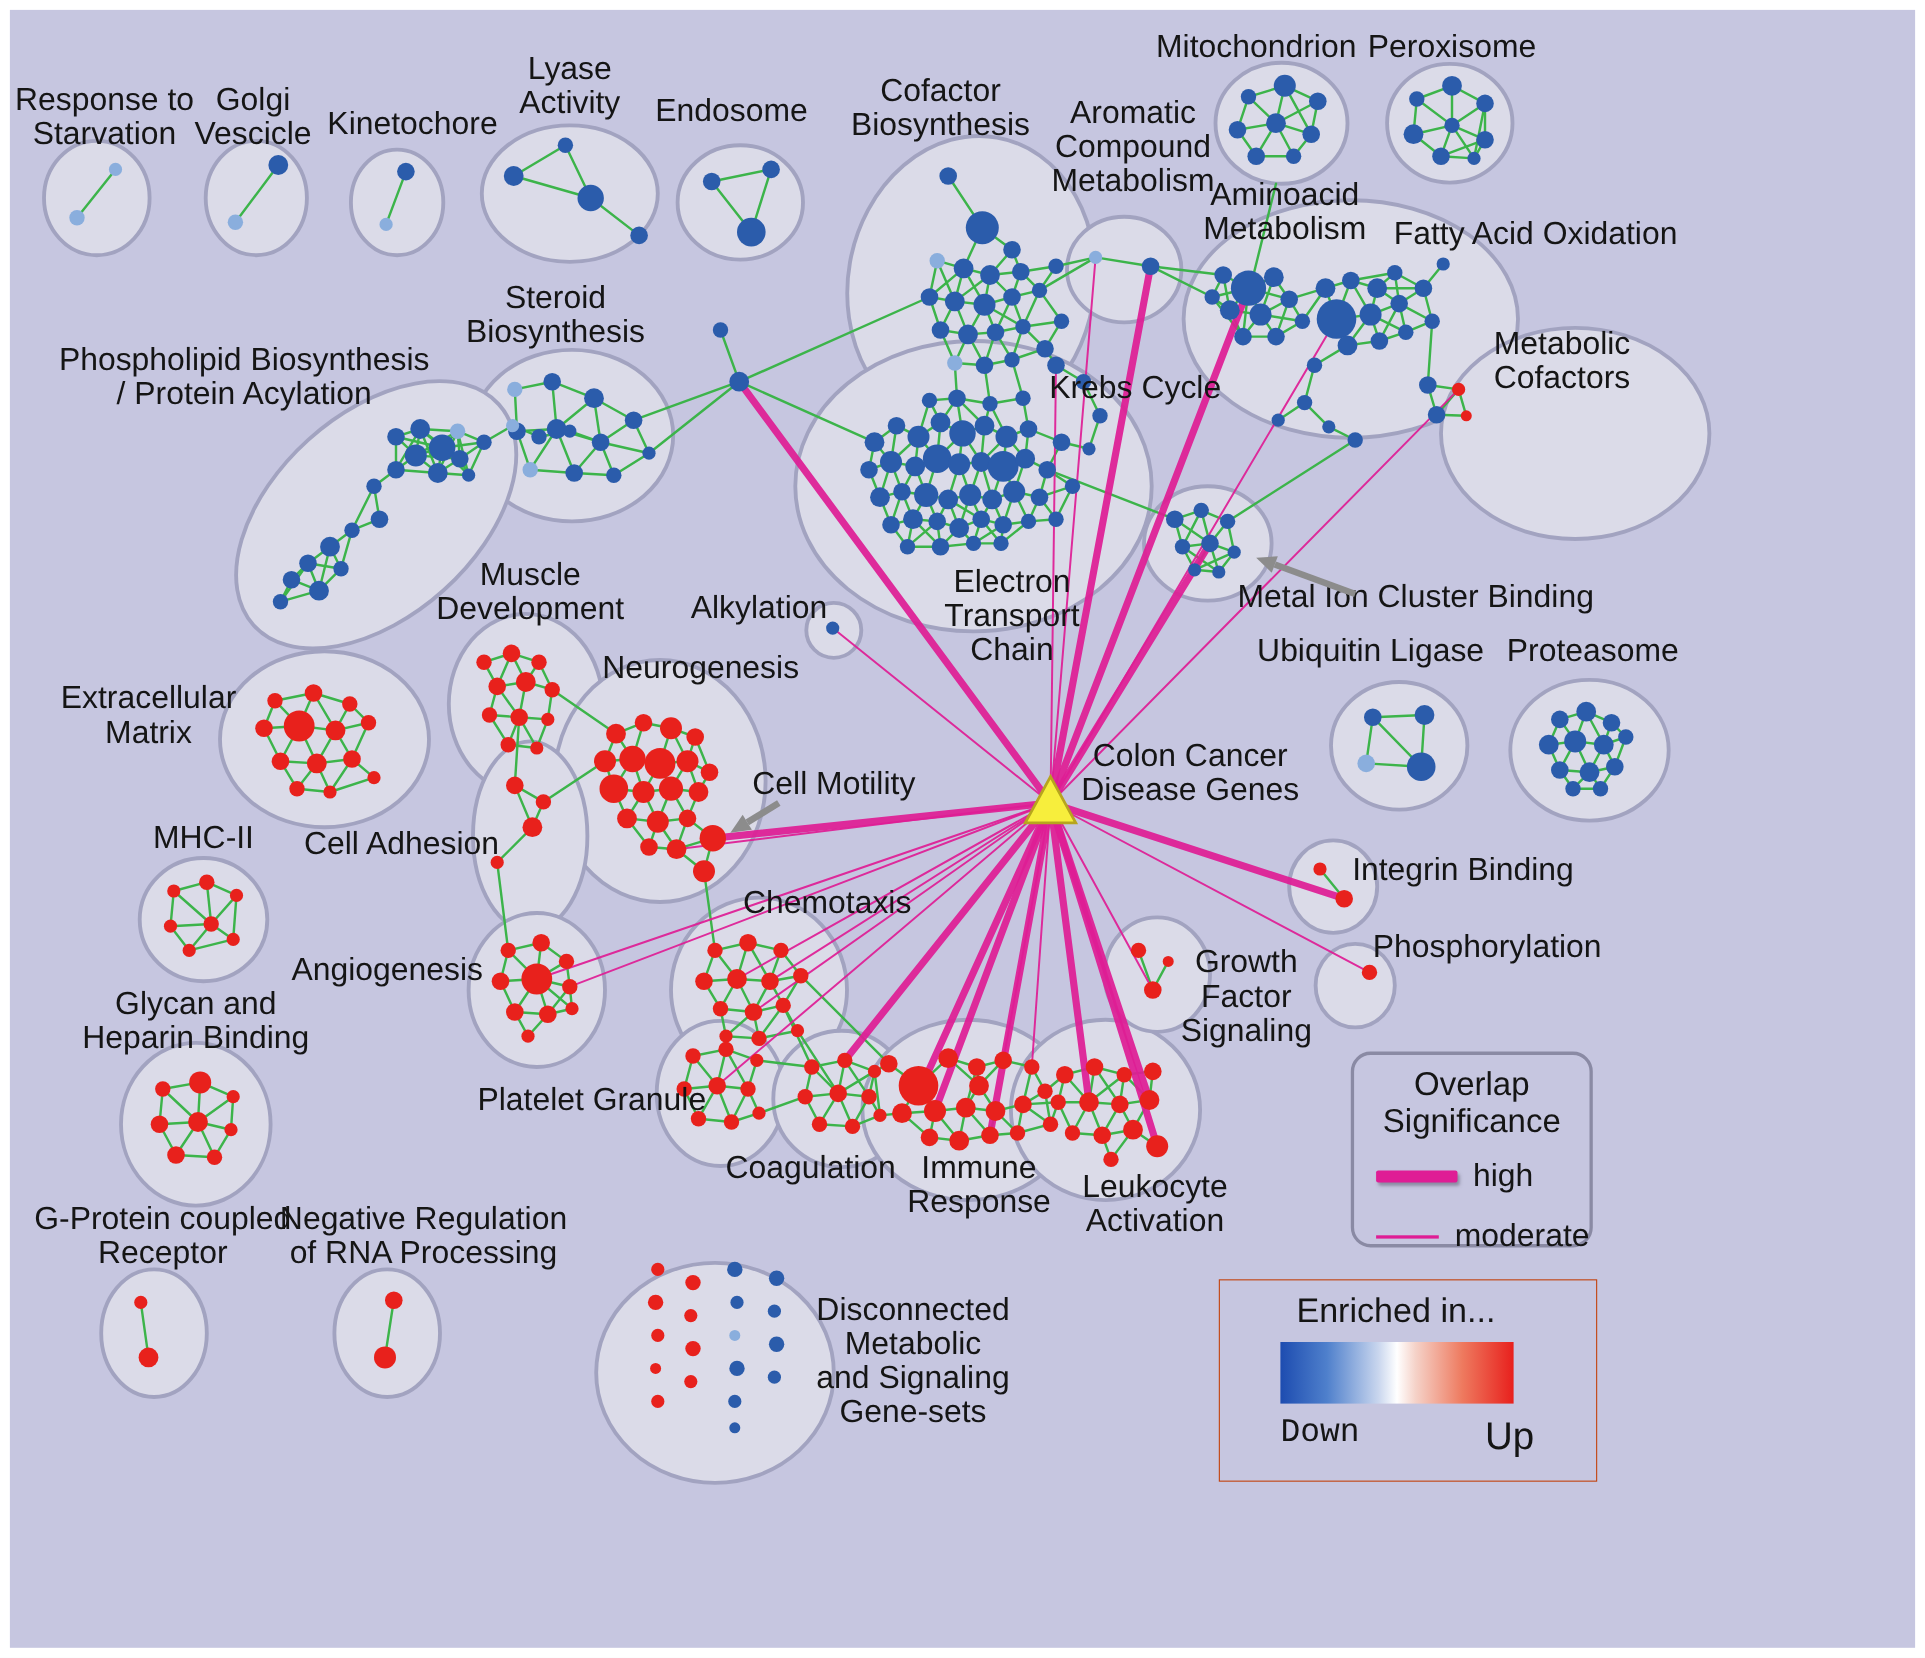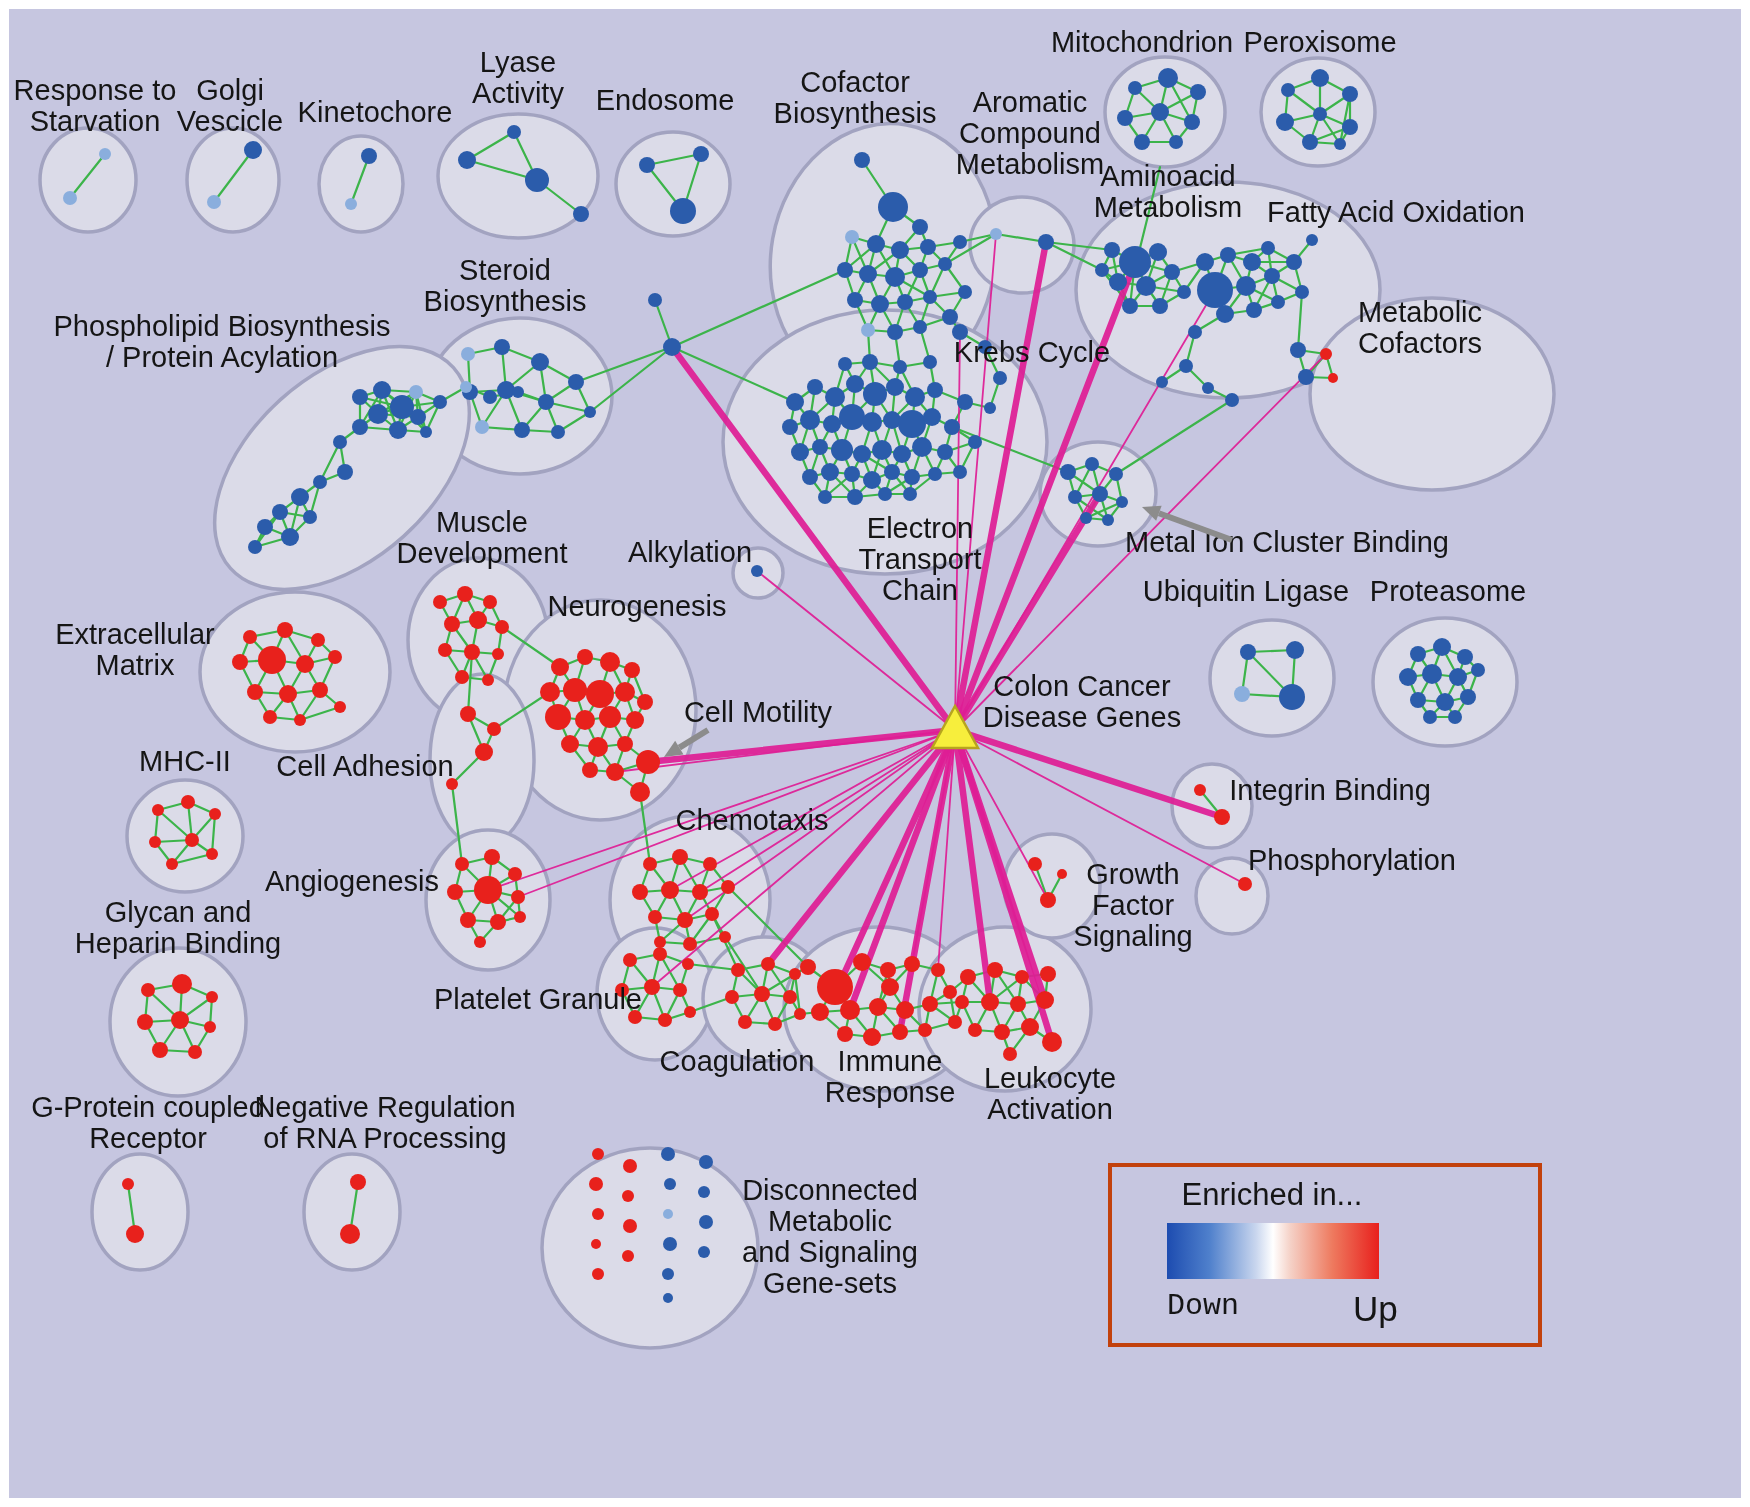--- a/index.html
+++ b/index.html
@@ -11,22 +11,22 @@
   .legend-overlap { position:absolute; left:1228px; top:956px; width:220px; height:178px;
     border:3.5px solid #8a8aa4; border-radius:18px; color:#151515; }
   .lo-title { margin-top:10px; text-align:center; font-size:30px; line-height:34px; }
   .lo-row { display:flex; align-items:center; margin:16px 0 0 20px; }
   .lo-row.second { margin:22px 0 0 20px; }
   .sig-high { width:74px; height:11px; background:#df1d95; border-radius:2px;
     box-shadow:2px 3px 3px rgba(90,90,110,0.55); }
   .sig-moderate { width:74px; height:3px; background:#df1d95; }
   .lo-label { margin-left:14px; font-size:29px; }
 
-  .legend-enrich { position:absolute; left:1108px; top:1163px; width:434px; height:184px;
-    border:4px solid #c2410c; color:#151515; }
+  .legend-enrich { position:absolute; left:1108px; top:1163px; width:344px; height:184px;
+    border:1px solid #c2410c; color:#151515; }
   .le-title { position:absolute; left:160px; top:10px; transform:translateX(-50%);
     font-size:31px; white-space:nowrap; }
   .le-bar { position:absolute; left:55px; top:56px; width:212px; height:56px;
     background:linear-gradient(90deg,#1d4cb0 0%,#4f80cc 20%,#c9d6ee 42%,#ffffff 50%,#f5d2c8 58%,#ee7a5f 78%,#e8201d 100%); }
   .le-down { position:absolute; left:55px; top:122px; font-size:30px;font-family:Liberation Mono, monospace; }
   .le-up { position:absolute; left:241px; top:122px; font-size:35px; }
   .le-side { position:absolute; left:285px; top:54px; width:145px; text-align:center;
     font-size:28px; line-height:31px; }
 </style>
 </head>
@@ -1209,20 +1209,34 @@
         <text x="1082" y="727" text-anchor="middle" font-size="29" fill="#151515">Disease Genes</text>
       </g>
       <g>
         <line x1="1232" y1="540" x2="1158.899773685959" y2="513.1965836848516" stroke="#8c8c8c" stroke-width="6"></line>
         <polygon points="1142,507 1156.1457364926916,520.7075942119444 1161.6538108792263,505.6855731577587" fill="#8c8c8c"></polygon>
         <line x1="708" y1="730" x2="679.341809115676" y2="747.5857080426533" stroke="#8c8c8c" stroke-width="6"></line>
         <polygon points="664,757 683.5259388744968,754.4042898718426 675.1576793568553,740.767126213464" fill="#8c8c8c"></polygon>
       </g>
     </svg>
 
+  <div class="legend-overlap">
+    <div class="lo-title">
+      <div>Overlap</div>
+      <div>Significance</div>
+    </div>
+    <div class="lo-row">
+      <span class="sig-high"></span>
+      <span class="lo-label">high</span>
+    </div>
+    <div class="lo-row second">
+      <span class="sig-moderate"></span>
+      <span class="lo-label">moderate</span>
+    </div>
+  </div>
 
   <div class="legend-enrich">
     <div class="le-title">Enriched in...</div>
     <div class="le-bar"></div>
     <div class="le-down">Down</div>
     <div class="le-up">Up</div>
   </div>
 </div>
 
 </body></html>

